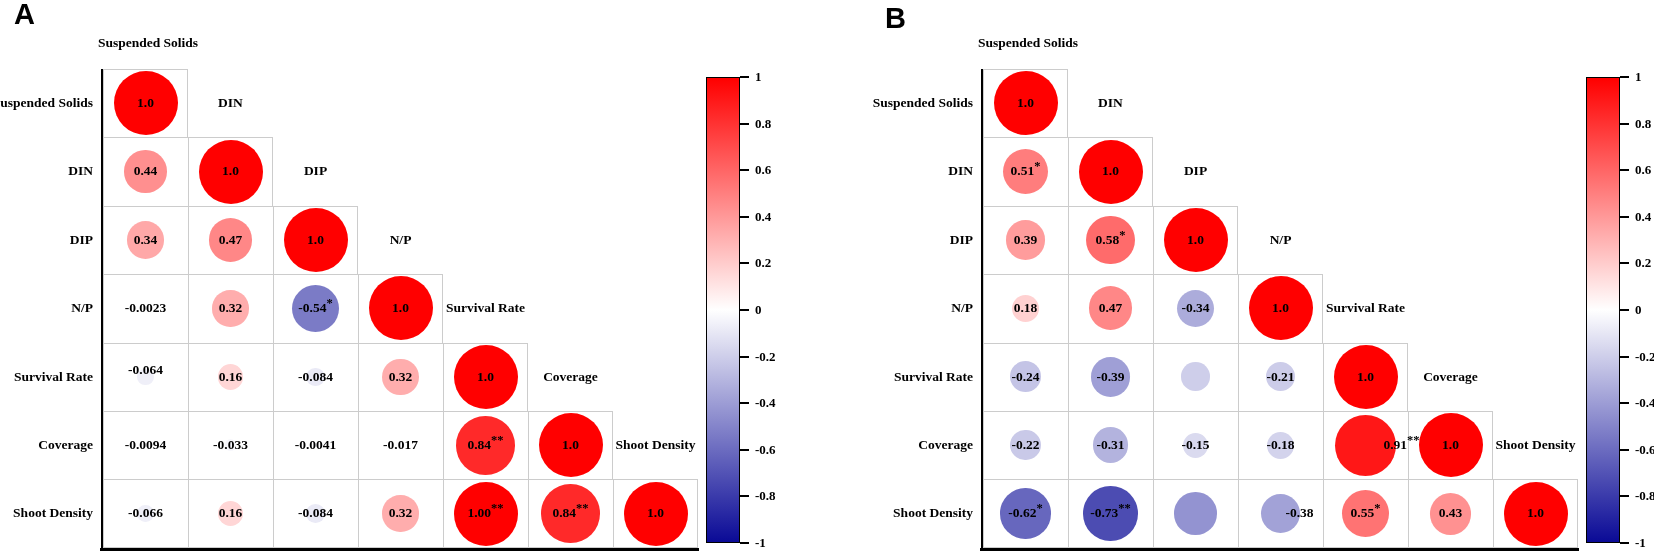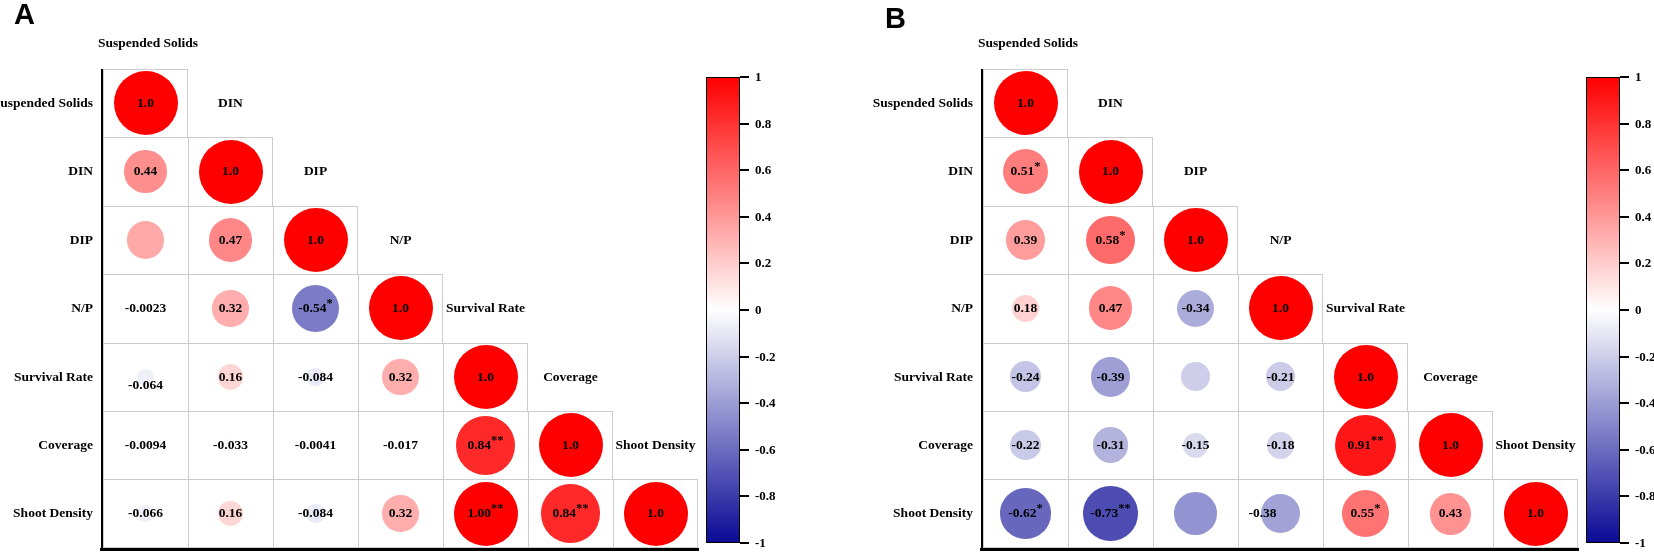--- a/index.html
+++ b/index.html
@@ -62,34 +62,35 @@
     <div class="cell" style="left: 443px; top: 479.4px; width: 85px; height: 68.4px; border-top: 1px solid rgb(204, 204, 204); border-left: 1px solid rgb(204, 204, 204); border-bottom: 1px solid rgb(204, 204, 204);"></div>
     <div class="cell" style="left: 528px; top: 479.4px; width: 85px; height: 68.4px; border-top: 1px solid rgb(204, 204, 204); border-left: 1px solid rgb(204, 204, 204); border-bottom: 1px solid rgb(204, 204, 204);"></div>
     <div class="cell" style="left: 613px; top: 479.4px; width: 85px; height: 68.4px; border-width: 1px; border-style: solid; border-color: rgb(204, 204, 204);"></div>
     <div class="corr-circle" style="left: 113.5px; top: 71.2px; width: 64px; height: 64px; background: rgb(255, 0, 0);"></div>
     <div class="corr-value" style="left: 103px; top: 69px; width: 85px; height: 68.4px; line-height: 68.4px;"><span>1.0</span></div>
     <div class="corr-circle" style="left: 124.274px; top: 150.374px; width: 42.4528px; height: 42.4528px; background: rgb(255, 143, 143);"></div>
     <div class="corr-value" style="left: 103px; top: 137.4px; width: 85px; height: 68.4px; line-height: 68.4px;"><span>0.44</span></div>
     <div class="corr-circle" style="left: 198.5px; top: 139.6px; width: 64px; height: 64px; background: rgb(255, 0, 0);"></div>
     <div class="corr-value" style="left: 188px; top: 137.4px; width: 85px; height: 68.4px; line-height: 68.4px;"><span>1.0</span></div>
     <div class="corr-circle" style="left: 126.841px; top: 221.341px; width: 37.3181px; height: 37.3181px; background: rgb(255, 168, 168);"></div>
+    <div class="corr-value" style="left: 103px; top: 205.8px; width: 85px; height: 68.4px; line-height: 68.4px;"><span>0.34</span></div>
     <div class="corr-circle" style="left: 208.562px; top: 218.062px; width: 43.8762px; height: 43.8762px; background: rgb(255, 135, 135);"></div>
     <div class="corr-value" style="left: 188px; top: 205.8px; width: 85px; height: 68.4px; line-height: 68.4px;"><span>0.47</span></div>
     <div class="corr-circle" style="left: 283.5px; top: 208px; width: 64px; height: 64px; background: rgb(255, 0, 0);"></div>
     <div class="corr-value" style="left: 273px; top: 205.8px; width: 85px; height: 68.4px; line-height: 68.4px;"><span>1.0</span></div>
     <div class="corr-circle" style="left: 143.58px; top: 306.48px; width: 3.84px; height: 3.84px; background: rgb(254, 254, 255);"></div>
     <div class="corr-value" style="left: 103px; top: 274.2px; width: 85px; height: 68.4px; line-height: 68.4px;"><span>-0.0023</span></div>
     <div class="corr-circle" style="left: 212.398px; top: 290.298px; width: 36.2039px; height: 36.2039px; background: rgb(255, 173, 173);"></div>
     <div class="corr-value" style="left: 188px; top: 274.2px; width: 85px; height: 68.4px; line-height: 68.4px;"><span>0.32</span></div>
     <div class="corr-circle" style="left: 291.985px; top: 284.885px; width: 47.0302px; height: 47.0302px; background: rgb(123, 123, 198);"></div>
     <div class="corr-value" style="left: 273px; top: 274.2px; width: 85px; height: 68.4px; line-height: 68.4px;"><span>-0.54</span><sup>*</sup></div>
     <div class="corr-circle" style="left: 368.5px; top: 276.4px; width: 64px; height: 64px; background: rgb(255, 0, 0);"></div>
     <div class="corr-value" style="left: 358px; top: 274.2px; width: 85px; height: 68.4px; line-height: 68.4px;"><span>1.0</span></div>
     <div class="corr-circle" style="left: 137.405px; top: 368.705px; width: 16.1909px; height: 16.1909px; background: rgb(239, 239, 248);"></div>
-    <div class="corr-value" style="left: 103px; top: 351px; width: 85px; height: 68.4px; line-height: 68.4px; font-family: Liberation Serif, serif;"><span>-0.064</span></div>
+    <div class="corr-value" style="left: 103px; top: 336px; width: 85px; height: 68.4px; line-height: 68.4px; font-family: Liberation Serif, serif;"><span>-0.064</span></div>
     <div class="corr-circle" style="left: 217.7px; top: 364px; width: 25.6px; height: 25.6px; background: rgb(255, 214, 214);"></div>
     <div class="corr-value" style="left: 188px; top: 342.6px; width: 85px; height: 68.4px; line-height: 68.4px;"><span>0.16</span></div>
     <div class="corr-circle" style="left: 306.226px; top: 367.526px; width: 18.549px; height: 18.549px; background: rgb(234, 234, 246);"></div>
     <div class="corr-value" style="left: 273px; top: 342.6px; width: 85px; height: 68.4px; line-height: 68.4px;"><span>-0.084</span></div>
     <div class="corr-circle" style="left: 382.398px; top: 358.698px; width: 36.2039px; height: 36.2039px; background: rgb(255, 173, 173);"></div>
     <div class="corr-value" style="left: 358px; top: 342.6px; width: 85px; height: 68.4px; line-height: 68.4px;"><span>0.32</span></div>
     <div class="corr-circle" style="left: 453.5px; top: 344.8px; width: 64px; height: 64px; background: rgb(255, 0, 0);"></div>
     <div class="corr-value" style="left: 443px; top: 342.6px; width: 85px; height: 68.4px; line-height: 68.4px;"><span>1.0</span></div>
     <div class="corr-circle" style="left: 142.397px; top: 442.097px; width: 6.20503px; height: 6.20503px; background: rgb(253, 253, 254);"></div>
     <div class="corr-value" style="left: 103px; top: 411px; width: 85px; height: 68.4px; line-height: 68.4px;"><span>-0.0094</span></div>
@@ -219,30 +220,30 @@
     <div class="corr-value" style="left: 443px; top: 342.6px; width: 85px; height: 68.4px; line-height: 68.4px;"><span>1.0</span></div>
     <div class="corr-circle" style="left: 130.491px; top: 430.191px; width: 30.0187px; height: 30.0187px; background: rgb(201, 201, 232);"></div>
     <div class="corr-value" style="left: 103px; top: 411px; width: 85px; height: 68.4px; line-height: 68.4px;"><span>-0.22</span></div>
     <div class="corr-circle" style="left: 212.683px; top: 427.383px; width: 35.6337px; height: 35.6337px; background: rgb(179, 179, 222);"></div>
     <div class="corr-value" style="left: 188px; top: 411px; width: 85px; height: 68.4px; line-height: 68.4px;"><span>-0.31</span></div>
     <div class="corr-circle" style="left: 303.106px; top: 432.806px; width: 24.7871px; height: 24.7871px; background: rgb(218, 218, 239);"></div>
     <div class="corr-value" style="left: 273px; top: 411px; width: 85px; height: 68.4px; line-height: 68.4px;"><span>-0.15</span></div>
     <div class="corr-circle" style="left: 386.924px; top: 431.624px; width: 27.1529px; height: 27.1529px; background: rgb(211, 211, 236);"></div>
     <div class="corr-value" style="left: 358px; top: 411px; width: 85px; height: 68.4px; line-height: 68.4px;"><span>-0.18</span></div>
     <div class="corr-circle" style="left: 454.974px; top: 414.674px; width: 61.0521px; height: 61.0521px; background: rgb(255, 23, 23);"></div>
-    <div class="corr-value" style="left: 443px; top: 411px; width: 85px; height: 68.4px; line-height: 68.4px;"><span>0.91</span><sup>**</sup></div>
+    <div class="corr-value" style="left: 443px; top: 411px; width: 85px; height: 68.4px; line-height: 68.4px; padding-left: 36px;"><span>0.91</span><sup>**</sup></div>
     <div class="corr-circle" style="left: 538.5px; top: 413.2px; width: 64px; height: 64px; background: rgb(255, 0, 0);"></div>
     <div class="corr-value" style="left: 528px; top: 411px; width: 85px; height: 68.4px; line-height: 68.4px;"><span>1.0</span></div>
     <div class="corr-circle" style="left: 120.303px; top: 488.403px; width: 50.3937px; height: 50.3937px; background: rgb(103, 103, 190);"></div>
     <div class="corr-value" style="left: 103px; top: 479.4px; width: 85px; height: 68.4px; line-height: 68.4px;"><span>-0.62</span><sup>*</sup></div>
     <div class="corr-circle" style="left: 203.159px; top: 486.259px; width: 54.6816px; height: 54.6816px; background: rgb(76, 76, 178);"></div>
     <div class="corr-value" style="left: 188px; top: 479.4px; width: 85px; height: 68.4px; line-height: 68.4px; text-align: center;"><span>-0.73</span><sup>**</sup></div>
     <div class="corr-circle" style="left: 294.274px; top: 492.374px; width: 42.4528px; height: 42.4528px; background: rgb(147, 147, 209);"></div>
     <div class="corr-circle" style="left: 380.774px; top: 493.874px; width: 39.4522px; height: 39.4522px; background: rgb(162, 162, 215);"></div>
-    <div class="corr-value" style="left: 340px; top: 479.4px; width: 85px; height: 69px; line-height: 68.4px;"><span>-0.38</span></div>
+    <div class="corr-value" style="left: 377px; top: 479.4px; width: 85px; height: 69px; line-height: 68.4px;"><span>-0.38</span></div>
     <div class="corr-circle" style="left: 461.768px; top: 489.868px; width: 47.4637px; height: 47.4637px; background: rgb(255, 115, 115);"></div>
     <div class="corr-value" style="left: 443px; top: 479.4px; width: 85px; height: 68.4px; line-height: 68.4px;"><span>0.55</span><sup>*</sup></div>
     <div class="corr-circle" style="left: 549.516px; top: 492.616px; width: 41.9676px; height: 41.9676px; background: rgb(255, 145, 145);"></div>
     <div class="corr-value" style="left: 528px; top: 479.4px; width: 85px; height: 68.4px; line-height: 68.4px;"><span>0.43</span></div>
     <div class="corr-circle" style="left: 623.5px; top: 481.6px; width: 64px; height: 64px; background: rgb(255, 0, 0);"></div>
     <div class="corr-value" style="left: 613px; top: 479.4px; width: 85px; height: 68.4px; line-height: 68.4px;"><span>1.0</span></div>
     <div class="lbl row-label" style="left: -77px; top: 69px; width: 170px; height: 68.4px; line-height: 68.4px;">Suspended Solids</div>
     <div class="lbl row-label" style="left: -77px; top: 137.4px; width: 170px; height: 68.4px; line-height: 68.4px;">DIN</div>
     <div class="lbl row-label" style="left: -77px; top: 205.8px; width: 170px; height: 68.4px; line-height: 68.4px;">DIP</div>
     <div class="lbl row-label" style="left: -77px; top: 274.2px; width: 170px; height: 68.4px; line-height: 68.4px;">N/P</div>

